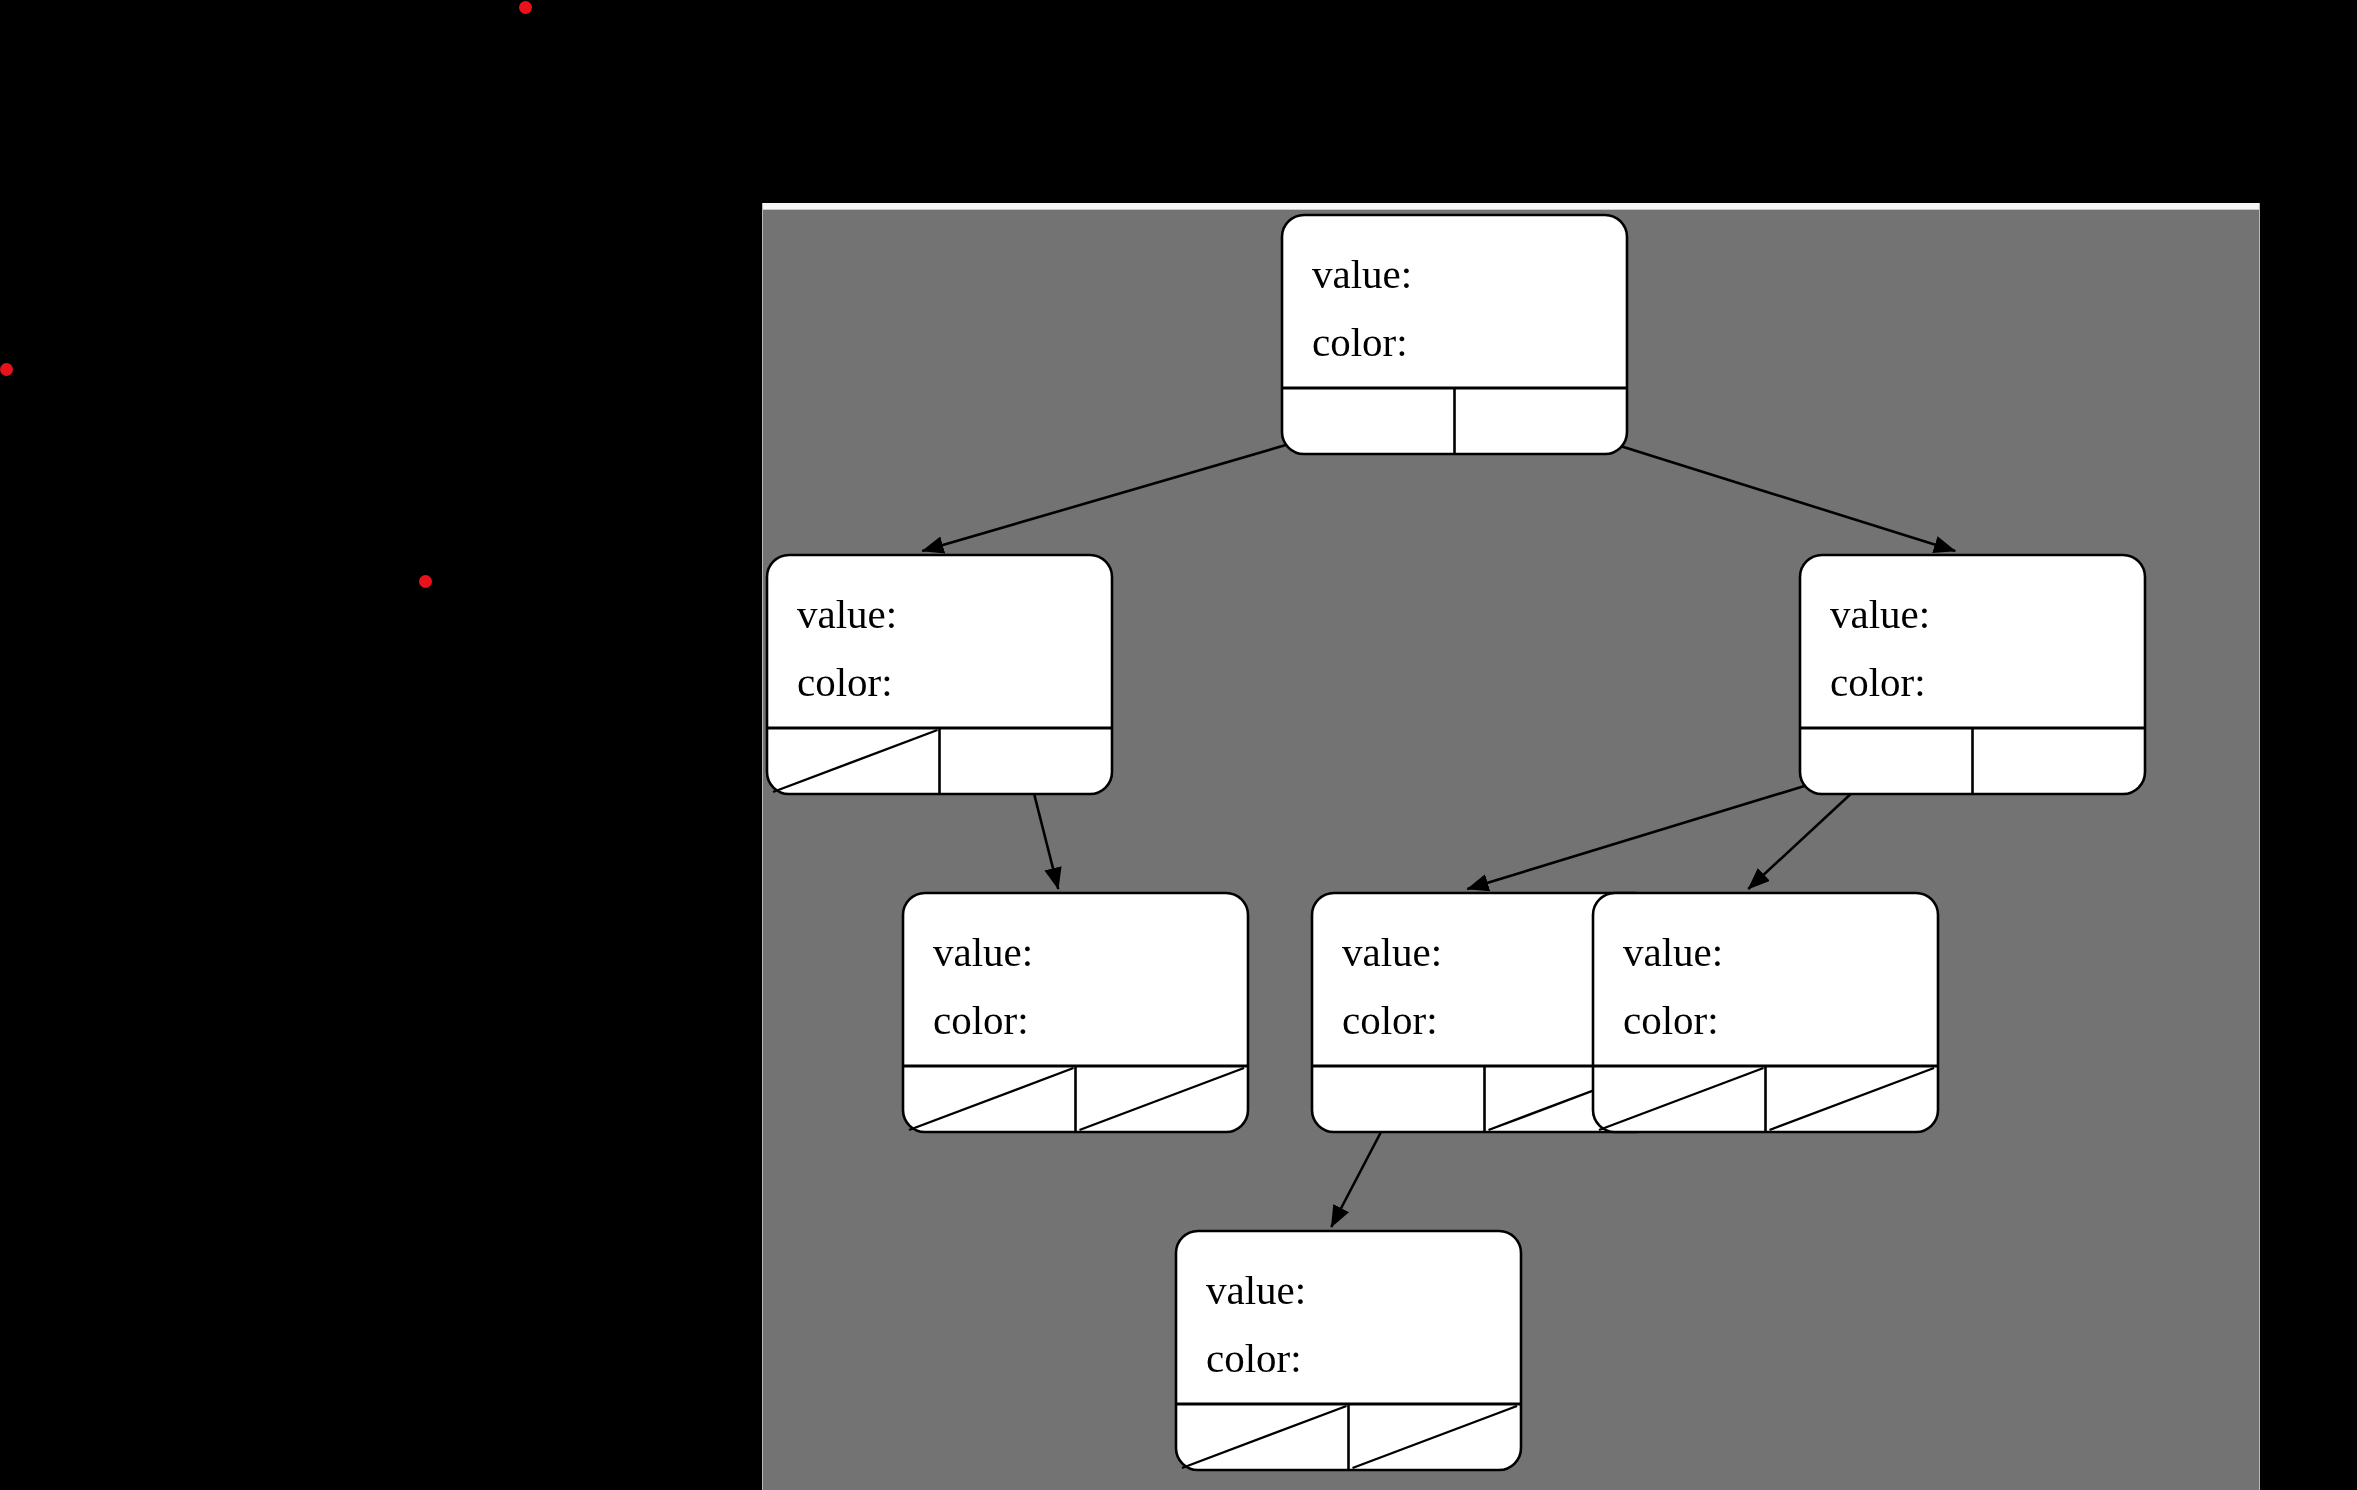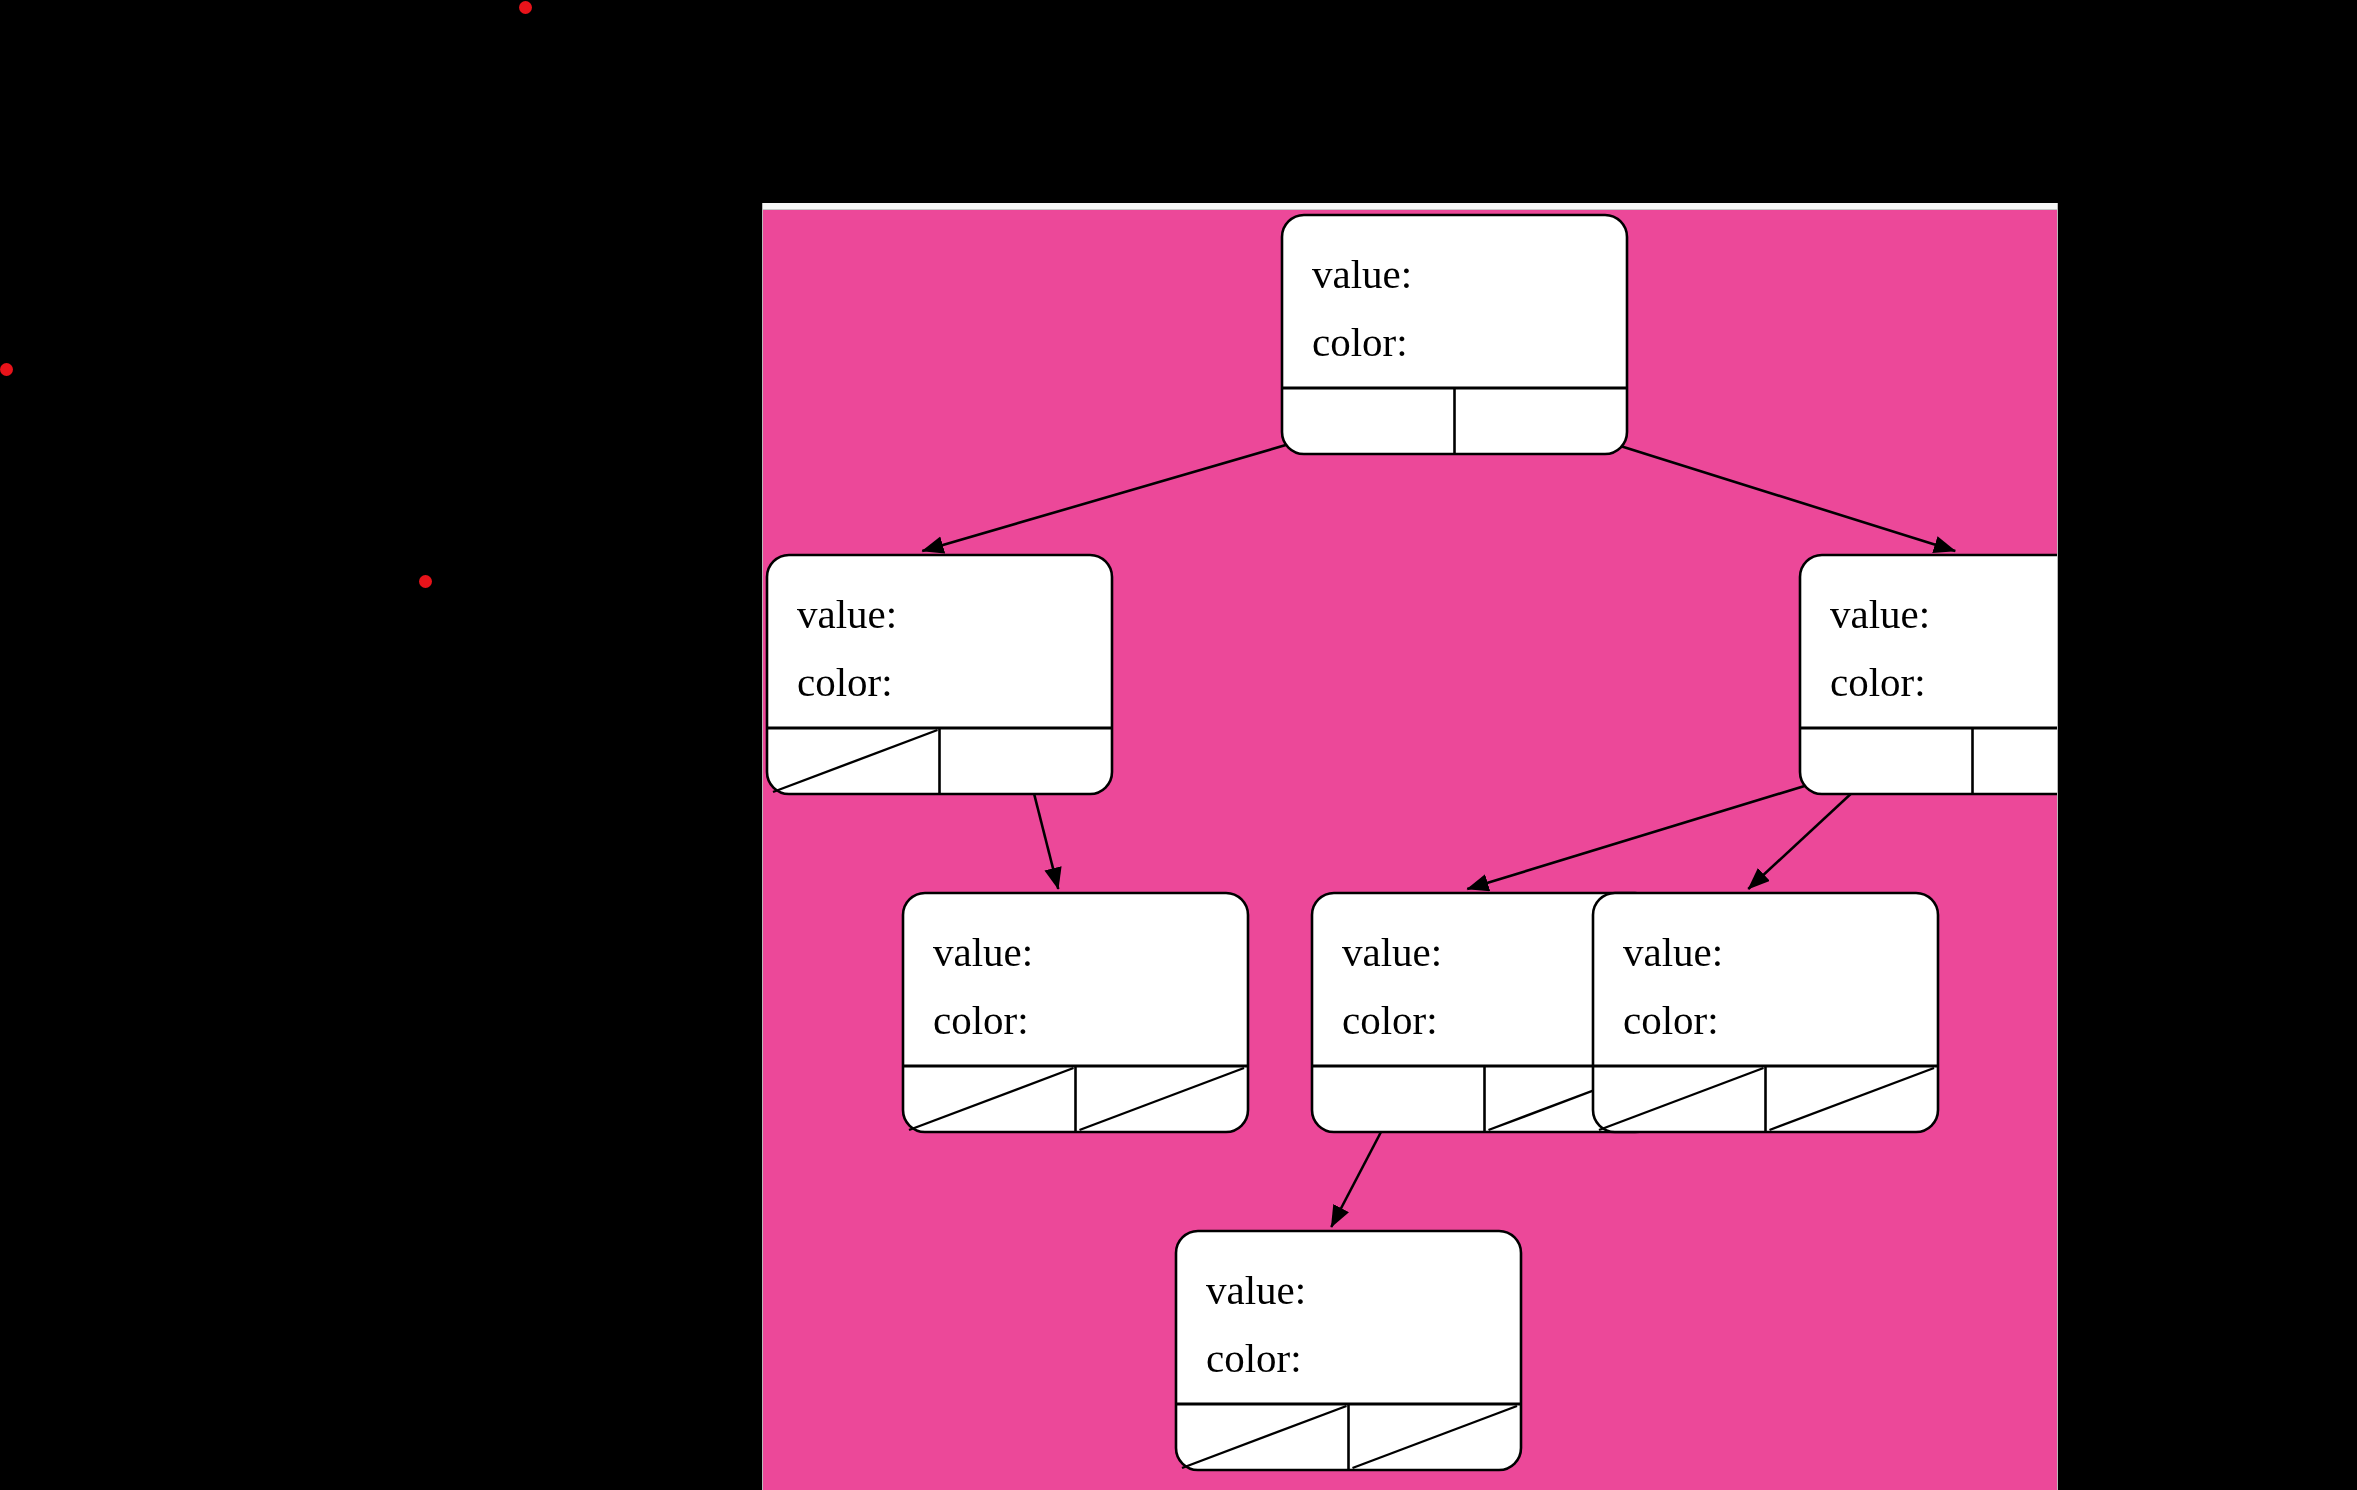--- a/index.html
+++ b/index.html
@@ -74,21 +74,21 @@
 <body style="width: 2357px; height: 1490px;">
 
 <div id="stage" style="width: 2357px; height: 1490px; background: rgb(0, 0, 0);">
 
   <div class="backdrop"></div>
 
   <div class="cursor-dot" id="dot0" style="left: 519px; top: 1px; background: rgb(232, 19, 26);"></div>
   <div class="cursor-dot" id="dot1" style="left: 0px; top: 363px; background: rgb(232, 19, 26);"></div>
   <div class="cursor-dot" id="dot2" style="left: 419px; top: 575px; background: rgb(232, 19, 26);"></div>
 
-  <div id="diagram-panel" style="left: 762px; top: 203px; width: 1296px; height: 1287px; background: #ec4899; border-color: rgb(185, 185, 185); text-align: center;">
+  <div id="diagram-panel" style="left: 762px; top: 203px; width: 1498px; height: 1287px; background: #737373; border-color: rgb(185, 185, 185); text-align: center;">
     <div id="panel-topbar" style="background: rgb(246, 246, 246);"></div>
     <svg id="svg-canvas" viewBox="0 0 1590 1287" preserveAspectRatio="none" xmlns="http://www.w3.org/2000/svg">
       <defs>
         <marker id="arrowhead" markerWidth="10" markerHeight="10" refX="8.2" refY="3.4" orient="auto" markerUnits="strokeWidth">
           <path d="M0,0 L8.5,3.4 L0,6.8 z" fill="#000000"></path>
         </marker>
       </defs>
       <g id="edges-layer">
           <line x1="605.25" y1="218" x2="159.25" y2="348" stroke="#000000" stroke-width="2.6" marker-end="url(#arrowhead)"></line>
           <line x1="777.75" y1="218" x2="1192.25" y2="348" stroke="#000000" stroke-width="2.6" marker-end="url(#arrowhead)"></line>

